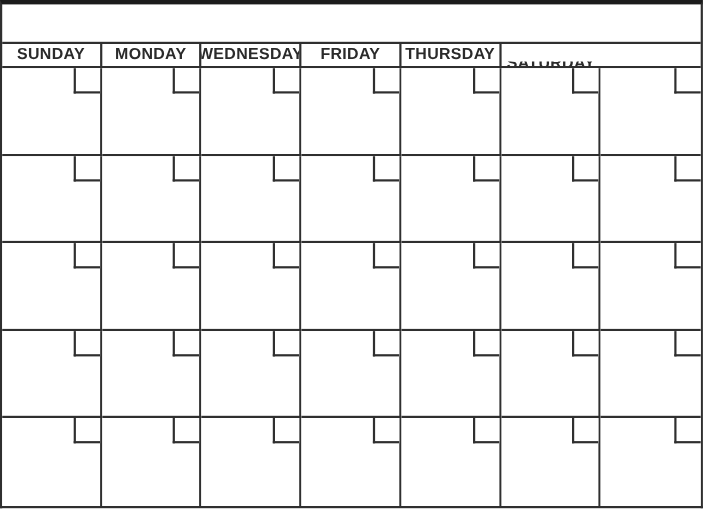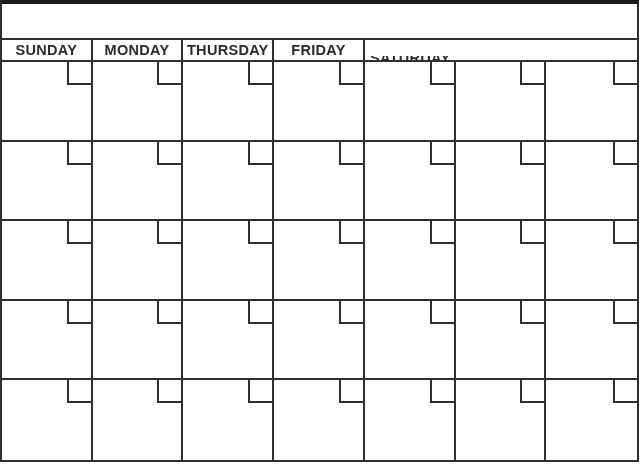--- a/index.html
+++ b/index.html
@@ -84,22 +84,23 @@
 <body>
 
 <div class="page">
   <div class="calendar">
 
     <div class="title-area"></div>
 
     <div class="header-row">
       <div class="header-cell">SUNDAY</div>
       <div class="header-cell">MONDAY</div>
+      <div class="header-cell">WEDNESDAY</div>
+      <div class="header-cell">FRIDAY</div>
       <div class="header-cell">THURSDAY</div>
-      <div class="header-cell">FRIDAY</div>
       <div class="header-cell">SATURDAY</div>
     </div>
 
     <div class="grid">
 
       <div class="cell">
           <span class="date-box"></span>
         </div>
       <div class="cell">
           <span class="date-box"></span>

